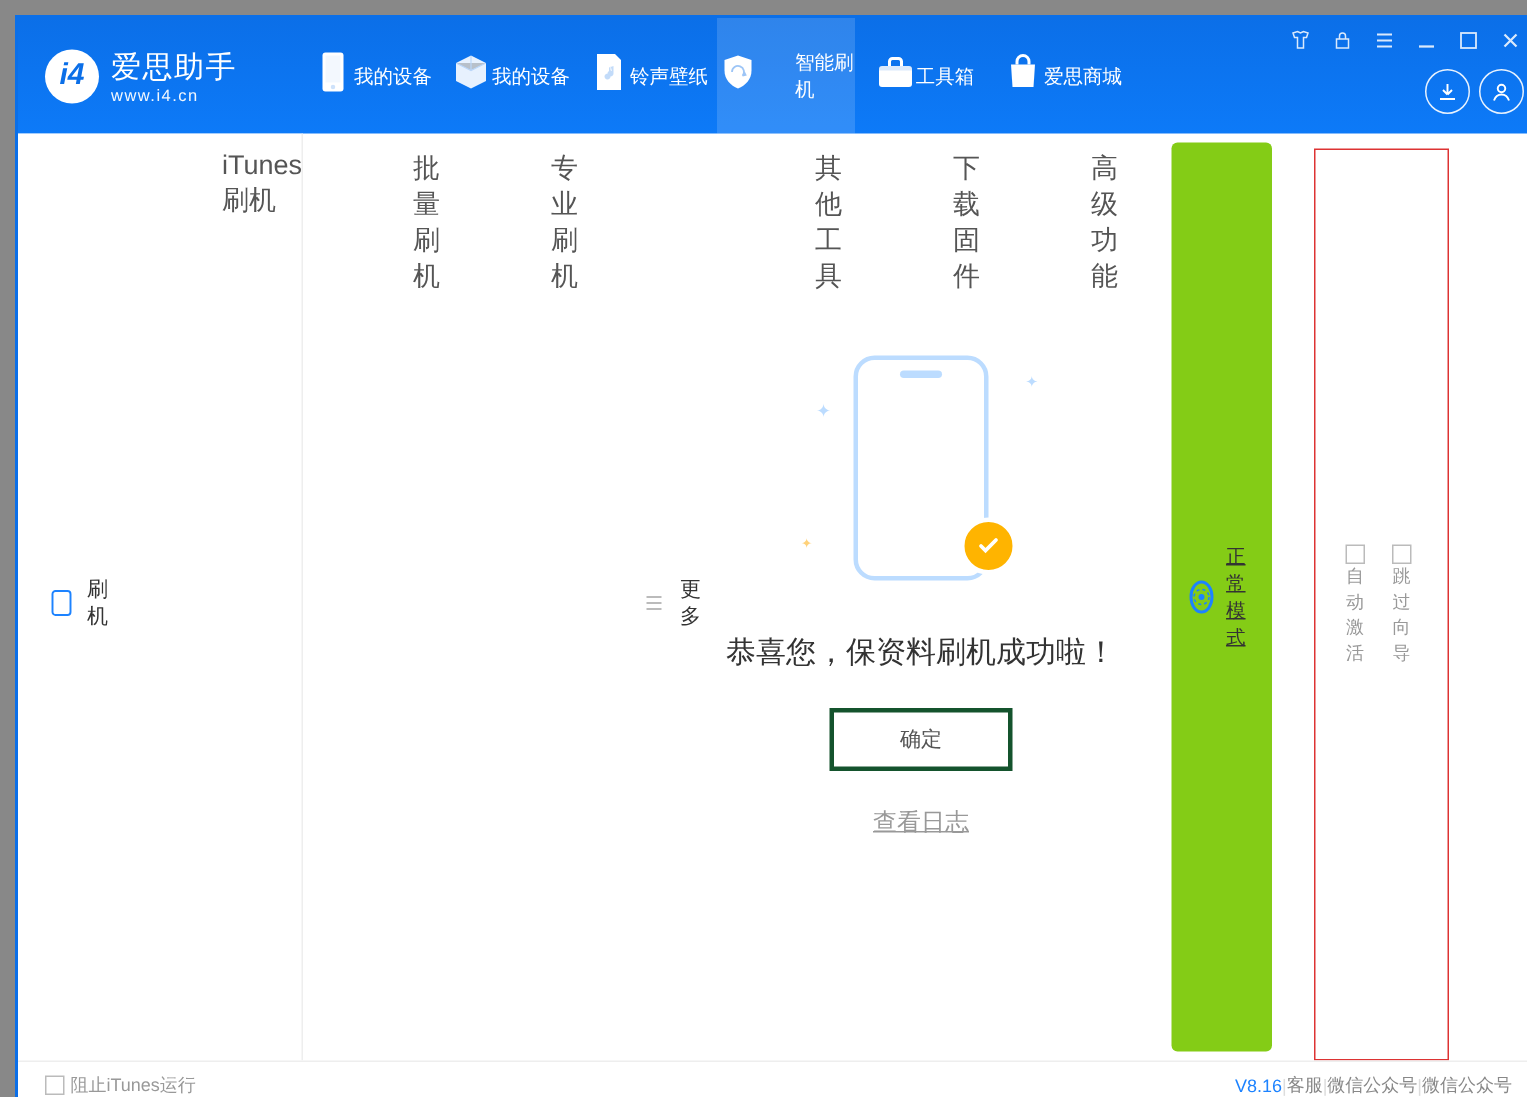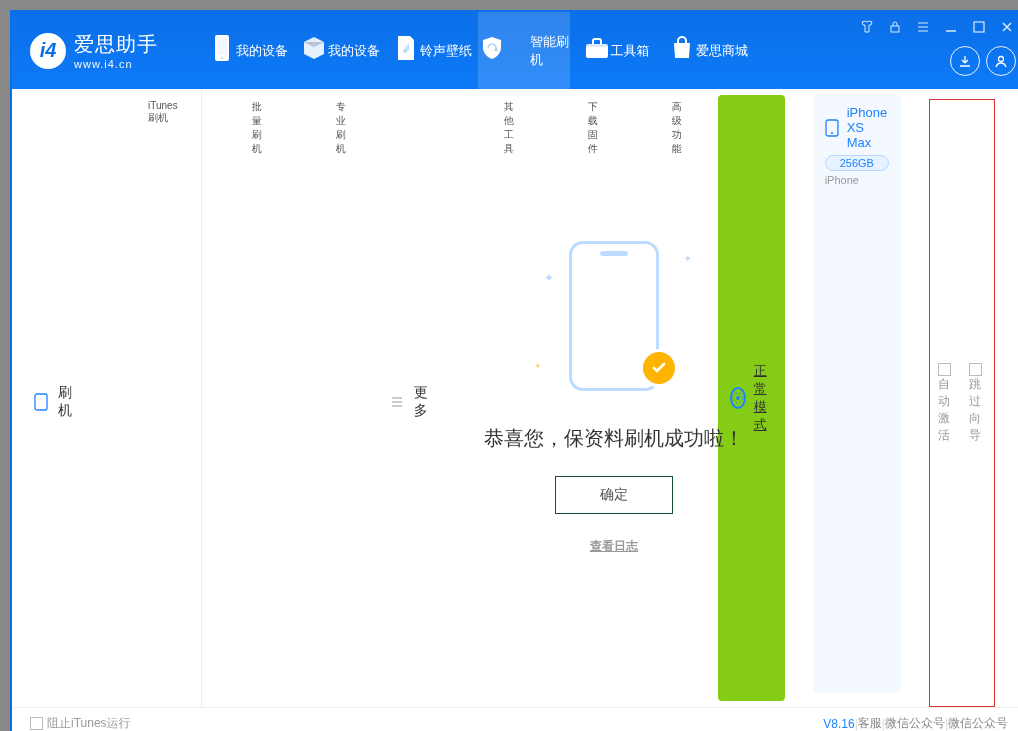--- a/index.html
+++ b/index.html
@@ -15,44 +15,44 @@
   .main-tab.active { background: rgba(255,255,255,0.15); gap: 24px; }
   .main-tab-icon { width: 28px; height: 28px; margin-bottom: 5px; display:flex; align-items:center; justify-content:center;}
   .titlebar-right { margin-left: auto; display:flex; align-items:center; padding-right:10px; gap:6px;}
   .sysbtn-row { position:absolute; top:6px; right:10px; display:flex; gap:10px; align-items:center;}
   .sysbtn { color:#fff; opacity:.85; cursor:pointer; font-size:14px; line-height:1; display:flex; align-items:center; justify-content:center; width:18px; height:18px;}
   .circ-btn { width:30px; height:30px; border:1.5px solid rgba(255,255,255,.9); border-radius:50%; display:flex; align-items:center; justify-content:center; color:#fff; cursor:pointer; margin-top:20px;}
   .body-row { flex:1; display:flex; overflow:hidden;}
   .sidebar { width: 190px; border-right:1px solid #eee; display:flex; flex-direction:row; background:#fff;}
   .side-section-title { display:flex; align-items:center; padding: 18px 22px 10px 22px; color:#333; font-size:14px; font-weight:500;}
   .side-section-title .ic { width:16px; height:16px; margin-right:10px; display:flex; align-items:center; justify-content:center;}
-  .side-item { padding: 11px 22px 11px 52px; font-size:10px; color:#555; cursor:pointer;}
+  .side-item { padding: 11px 22px 11px 52px; font-size:18px; color:#555; cursor:pointer;}
   .side-item.active { color:#1d83ff;}
   .device-block { margin: 6px 14px; padding:10px 12px; background:#84cc16; border-radius:4px; display:flex; align-items:center; color:#333; font-size:13px;text-decoration:underline;}
   .device-block .dot-ic { width:22px; height:22px; margin-right:8px; border-radius:50%; border:2px solid #1d83ff; display:flex; align-items:center; justify-content:center;}
   .device-info-block { margin: 6px 14px 14px 14px; padding:10px 12px; background:#f4f8ff; border-radius:4px;}
   .device-row1 { display:flex; align-items:center; font-size:13px; color:#1d83ff; font-weight:500;}
   .capacity-pill { display:inline-block; margin-top:5px; padding:1px 14px; border-radius:10px; border:1px solid #b8d7ff; background:#e6f2ff; color:#1d83ff; font-size:11px;}
   .device-sub { color:#999; font-size:11px; margin-top:3px;}
-  .checkbox-strip { margin: 10px 14px 0 14px; padding:10px 8px; border:1px solid #d33; display:flex; align-items:center; gap:14px; font-size:12px; color:#999;}
+  .checkbox-strip { margin: 10px 14px 0 14px; padding:10px 20px; border:1px solid #d33; display:flex; align-items:center; gap:14px; font-size:12px; color:#999;}
   .cb { width:13px; height:13px; border:1px solid #bbb; display:inline-block; margin-right:4px; vertical-align:middle;}
   .statusbar { height:32px; border-top:1px solid #eee; display:flex; align-items:center; padding:0 18px; font-size:12px; color:#999;}
   .statusbar .right { margin-left:auto; display:flex; align-items:center; }
   .statusbar .sep { color:#ddd;}
   .statusbar .version { color:#1d83ff;}
   .statusbar .link { color:#888; cursor:pointer;}
   .main-area { flex:1; display:flex; flex-direction:column; align-items:center; justify-content:center; gap:24px;}
   .result-illus { width:140px; height:160px; position:relative;}
   .phone { width:90px; height:150px; border:3px solid #bcdcff; border-radius:14px; background:#fff; position:absolute; left:25px; top:0;}
   .phone::before { content:""; position:absolute; top:7px; left:50%; transform:translateX(-50%); width:28px; height:5px; background:#bcdcff; border-radius:3px;}
   .badge { position:absolute; right:6px; bottom:14px; width:38px; height:38px; background:#ffb400; border-radius:50%; display:flex; align-items:center; justify-content:center; border:3px solid #fff;}
   .spark { position:absolute; color:#bcdcff; font-size:12px;}
   .result-title { font-size:20px; color:#333; font-weight:500;}
-  .ok-btn { padding:9px 44px; border:1px solid #14532d; background:#fff; font-size:14px; color:#555; cursor:pointer;}
-  .log-link { font-size:12px; color:#999; text-decoration:underline; cursor:pointer;font-weight:bold;}
+  .ok-btn { padding:9px 44px; border:3px solid #14532d; background:#fff; font-size:14px; color:#555; cursor:pointer;}
+  .log-link { font-size:16px; color:#999; text-decoration:underline; cursor:pointer;}
   .flex-spacer { flex:1;}
   svg { display:block;}
 </style>
 </head>
 <body>
 
 <div class="app-window">
 
   <div class="sysbtn-row">
     <span class="sysbtn">
@@ -199,33 +199,20 @@
 
       <div class="device-block">
         <span class="dot-ic">
             <svg width="12" height="12" viewBox="0 0 12 12">
               <circle cx="6" cy="6" r="2" fill="#1d83ff"></circle>
               <circle cx="6" cy="6" r="5" fill="none" stroke="#1d83ff" stroke-width="1" stroke-dasharray="2 2"></circle>
             </svg>
           </span>
         <span>正常模式</span>
       </div>
-      <div class="device-info-block">
-        <div class="device-row1">
-          <span style="margin-right:8px;">
-              <svg width="14" height="18" viewBox="0 0 14 18">
-                <rect x="1" y="1" width="12" height="16" rx="2" fill="none" stroke="#1d83ff" stroke-width="1.3"></rect>
-                <circle cx="7" cy="14" r="1" fill="#1d83ff"></circle>
-              </svg>
-            </span>
-          <span>iPhone XS Max</span>
-        </div>
-        <span class="capacity-pill">256GB</span>
-        <div class="device-sub">iPhone</div>
-      </div>
       <div class="checkbox-strip">
         <label><span class="cb"></span><span>自动激活</span></label>
         <label><span class="cb"></span><span>跳过向导</span></label>
       </div>
     </div>
 
     <div class="main-area">
       <div class="result-illus">
         <span class="spark" style="left:0; top:30px;">✦</span>
         <span class="spark" style="right:-8px; top:12px; font-size:10px;">✦</span>

